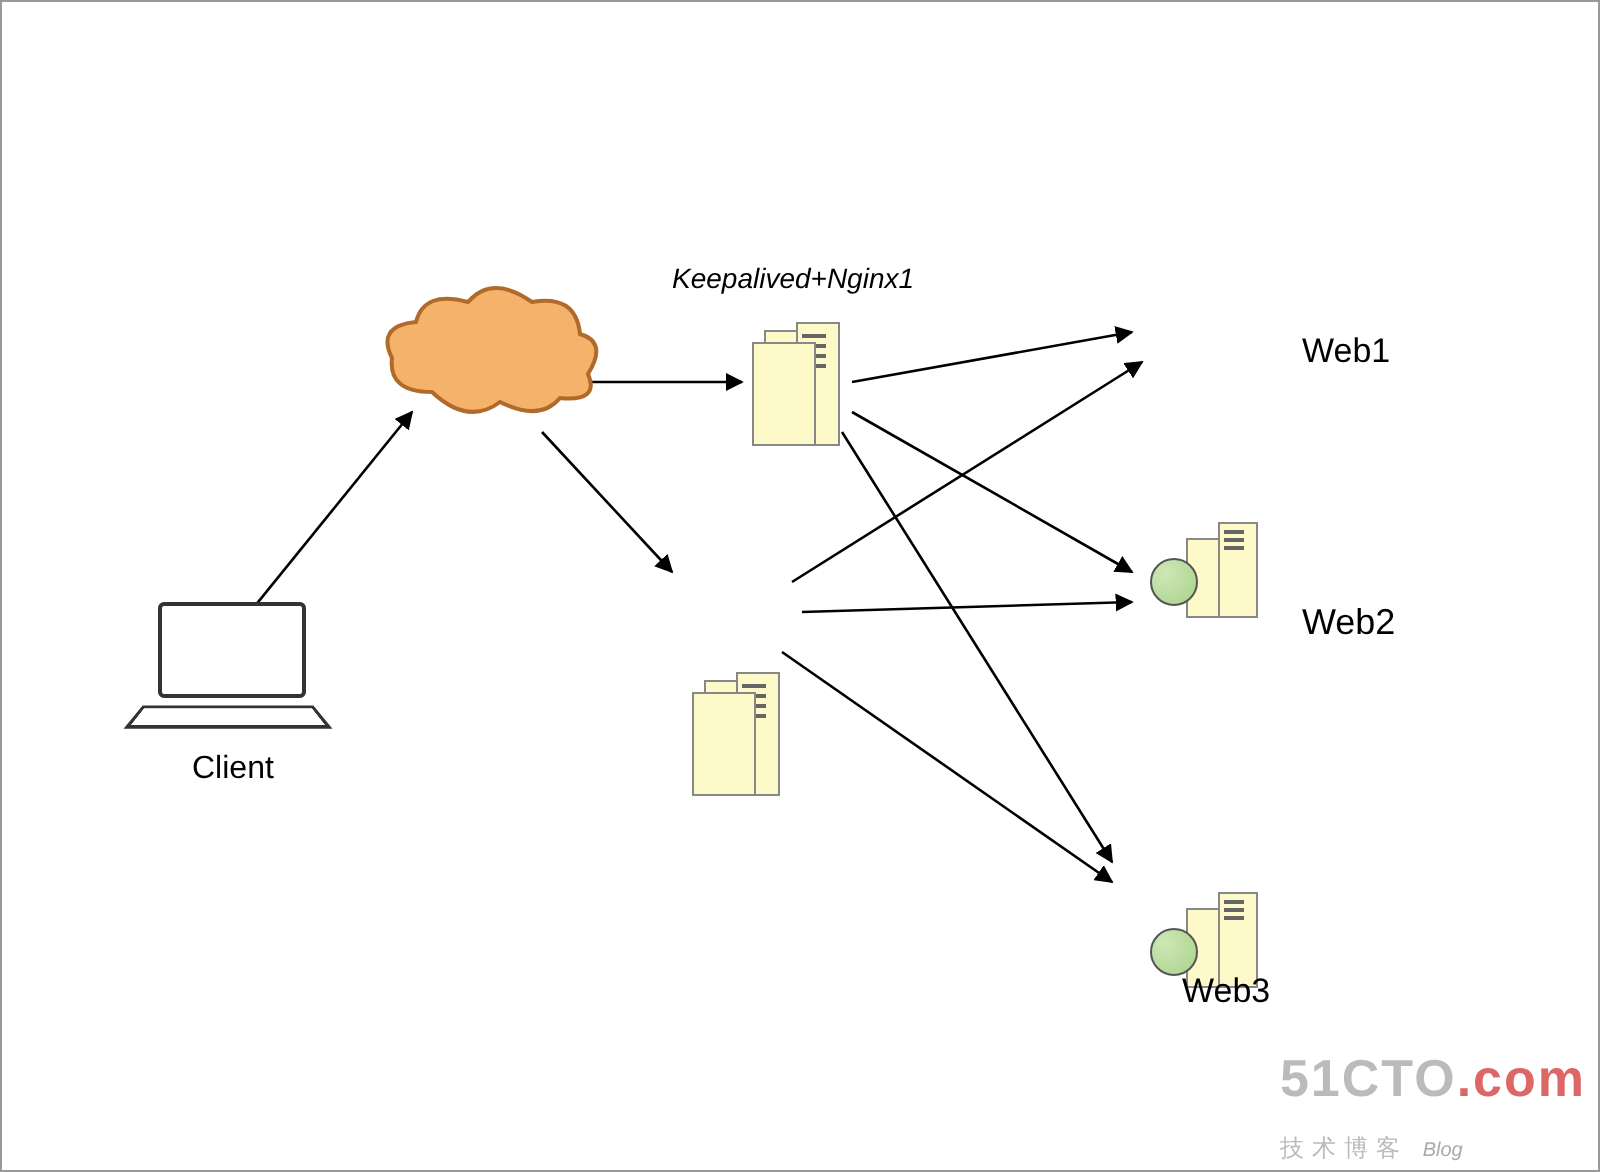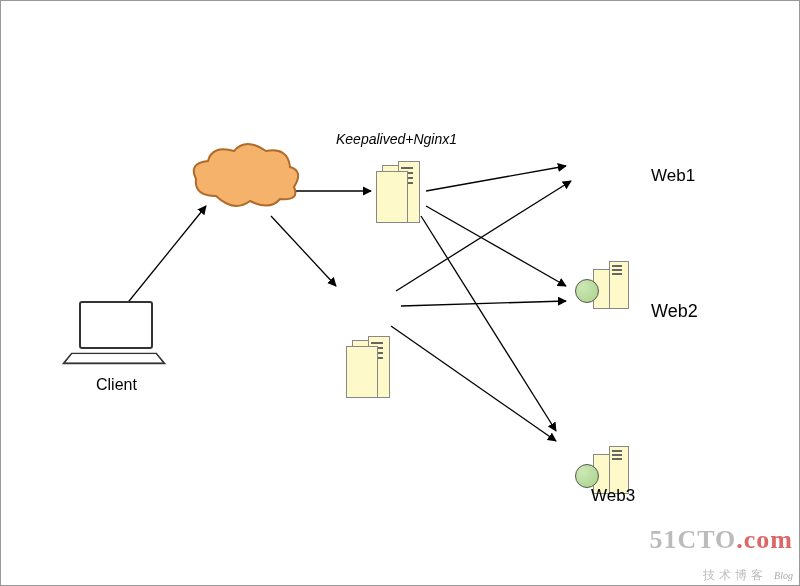--- a/index.html
+++ b/index.html
@@ -16,21 +16,21 @@
   .server .front{position:absolute;left:0;top:0;width:30px;height:50px;background:#fdf9c9;border:1px solid #888;}
   .server .tower{position:absolute;left:22px;top:-10px;width:20px;height:60px;background:#fdf9c9;border:1px solid #888;}
   .server .slots{position:absolute;left:25px;top:-4px;width:12px;height:2px;background:#666;box-shadow:0 5px 0 #666,0 10px 0 #666,0 15px 0 #666;}
   
   .webserver{width:60px;height:55px;position:relative;}
   .webserver .globe{position:absolute;left:-6px;top:18px;width:22px;height:22px;border:1px solid #555;border-radius:50%;background:#e8f4e0 radial-gradient(circle at 30% 30%, #cde8b5, #a9d28b);}
   .webserver .box1{position:absolute;left:12px;top:8px;width:22px;height:38px;background:#fdf9c9;border:1px solid #888;}
   .webserver .box2{position:absolute;left:28px;top:0;width:18px;height:46px;background:#fdf9c9;border:1px solid #888;}
   .webserver .slots2{position:absolute;left:31px;top:4px;width:10px;height:2px;background:#666;box-shadow:0 4px 0 #666,0 8px 0 #666;}
   
-  .wm{position:absolute;right:6px;bottom:4px;text-align:right;color:#bbb;font-family:Liberation Serif, serif;line-height:1;}
+  .wm{position:absolute;right:6px;bottom:4px;color:#bbb;font-family:Liberation Sans, sans-serif;line-height:1;}
   .wm .big{font-size:26px;font-weight:bold;letter-spacing:1px;}
   .wm .dot{color:#d66;}
   .wm .small{font-size:12px;letter-spacing:4px;margin-top:16px;}
   .wm .blog{font-size:10px;font-style:italic;color:#aaa;letter-spacing:0;}
 </style>
 </head>
 <body>
 
 <div class="stage">
 

